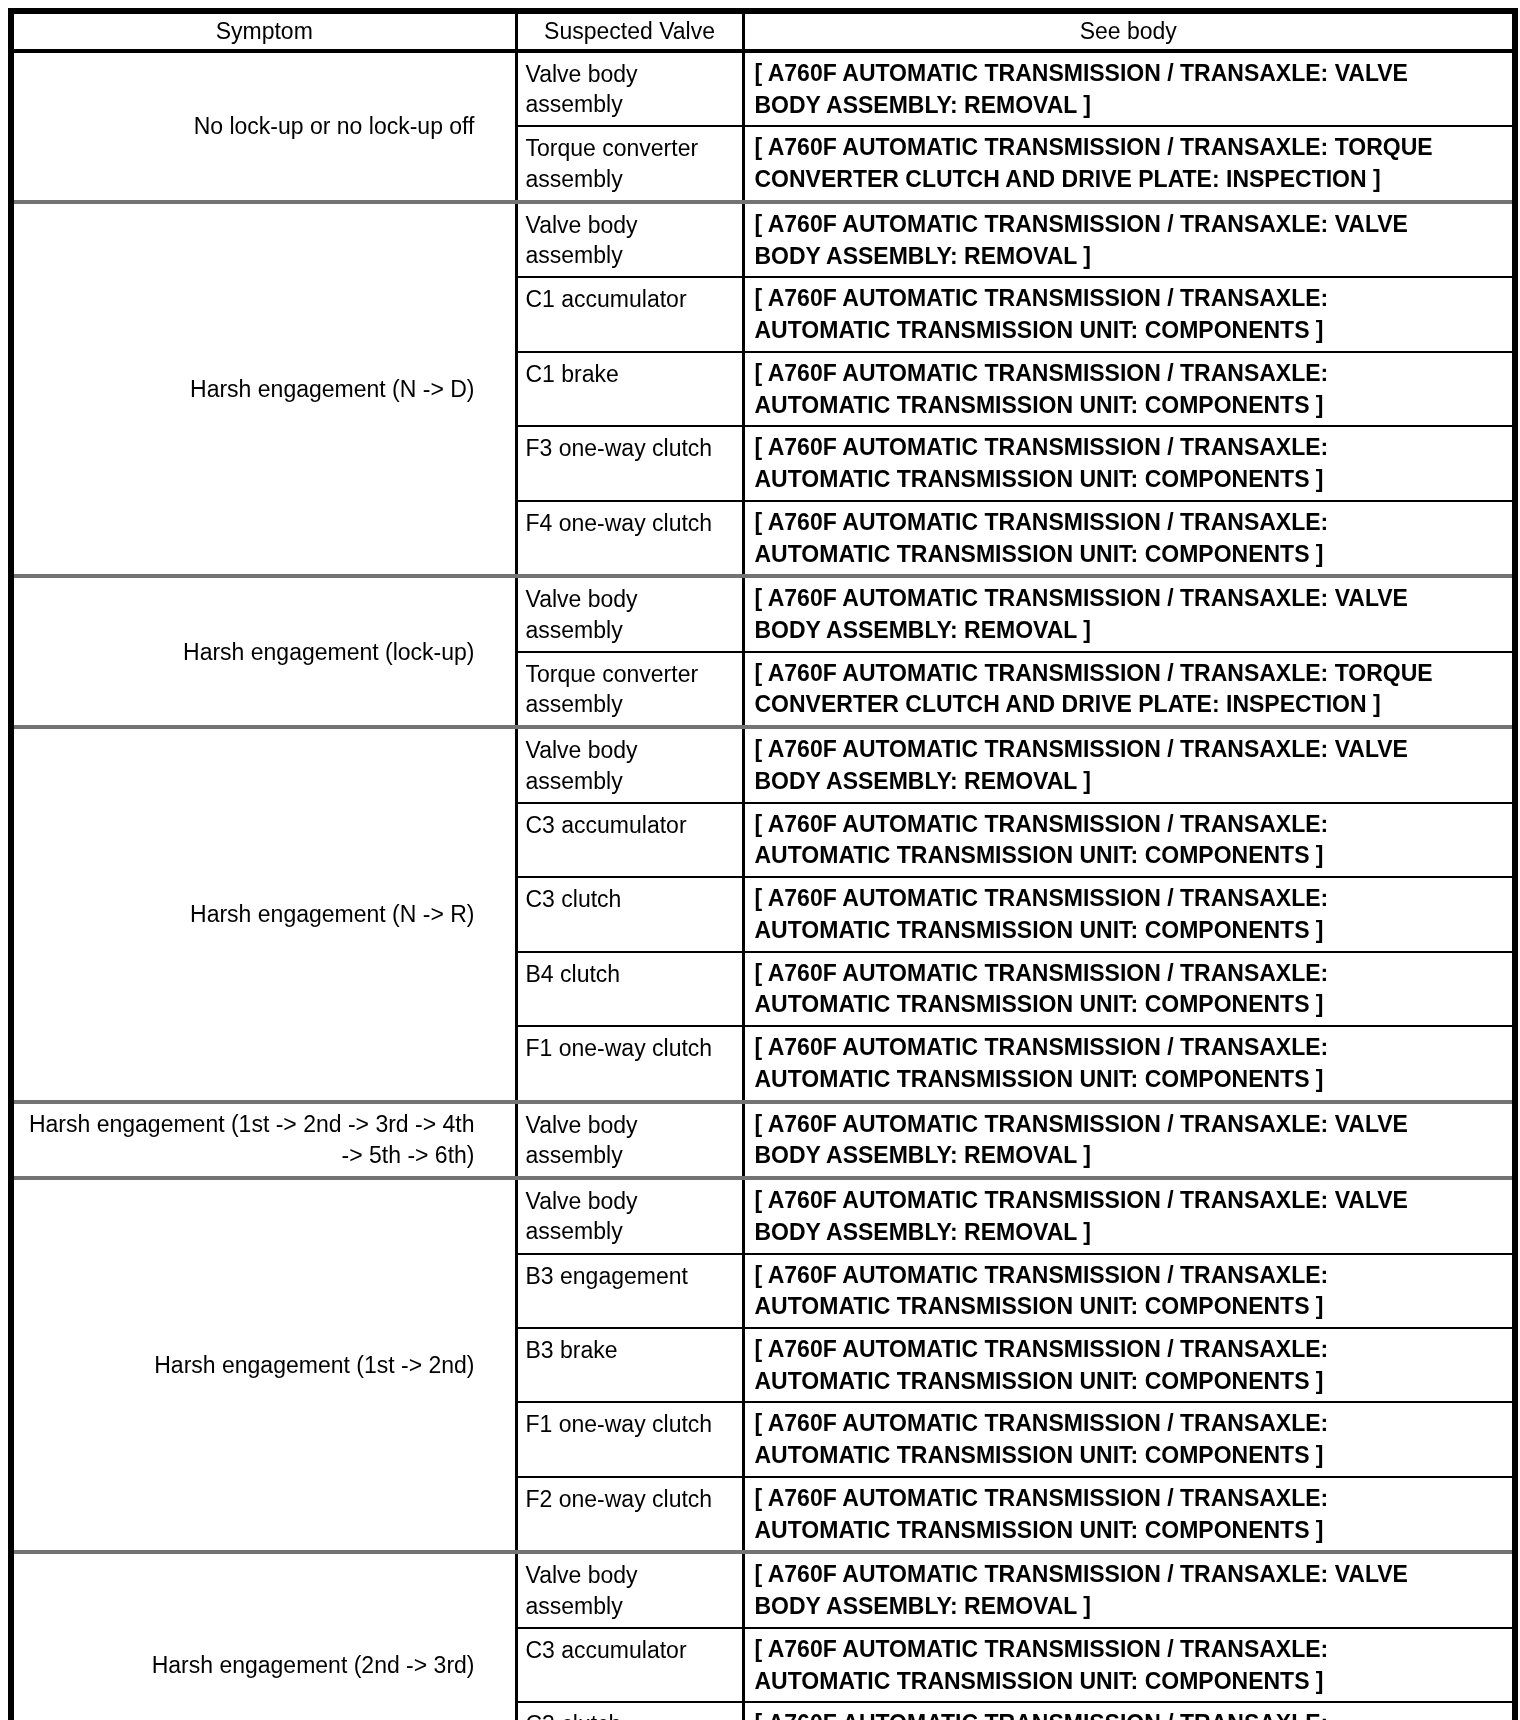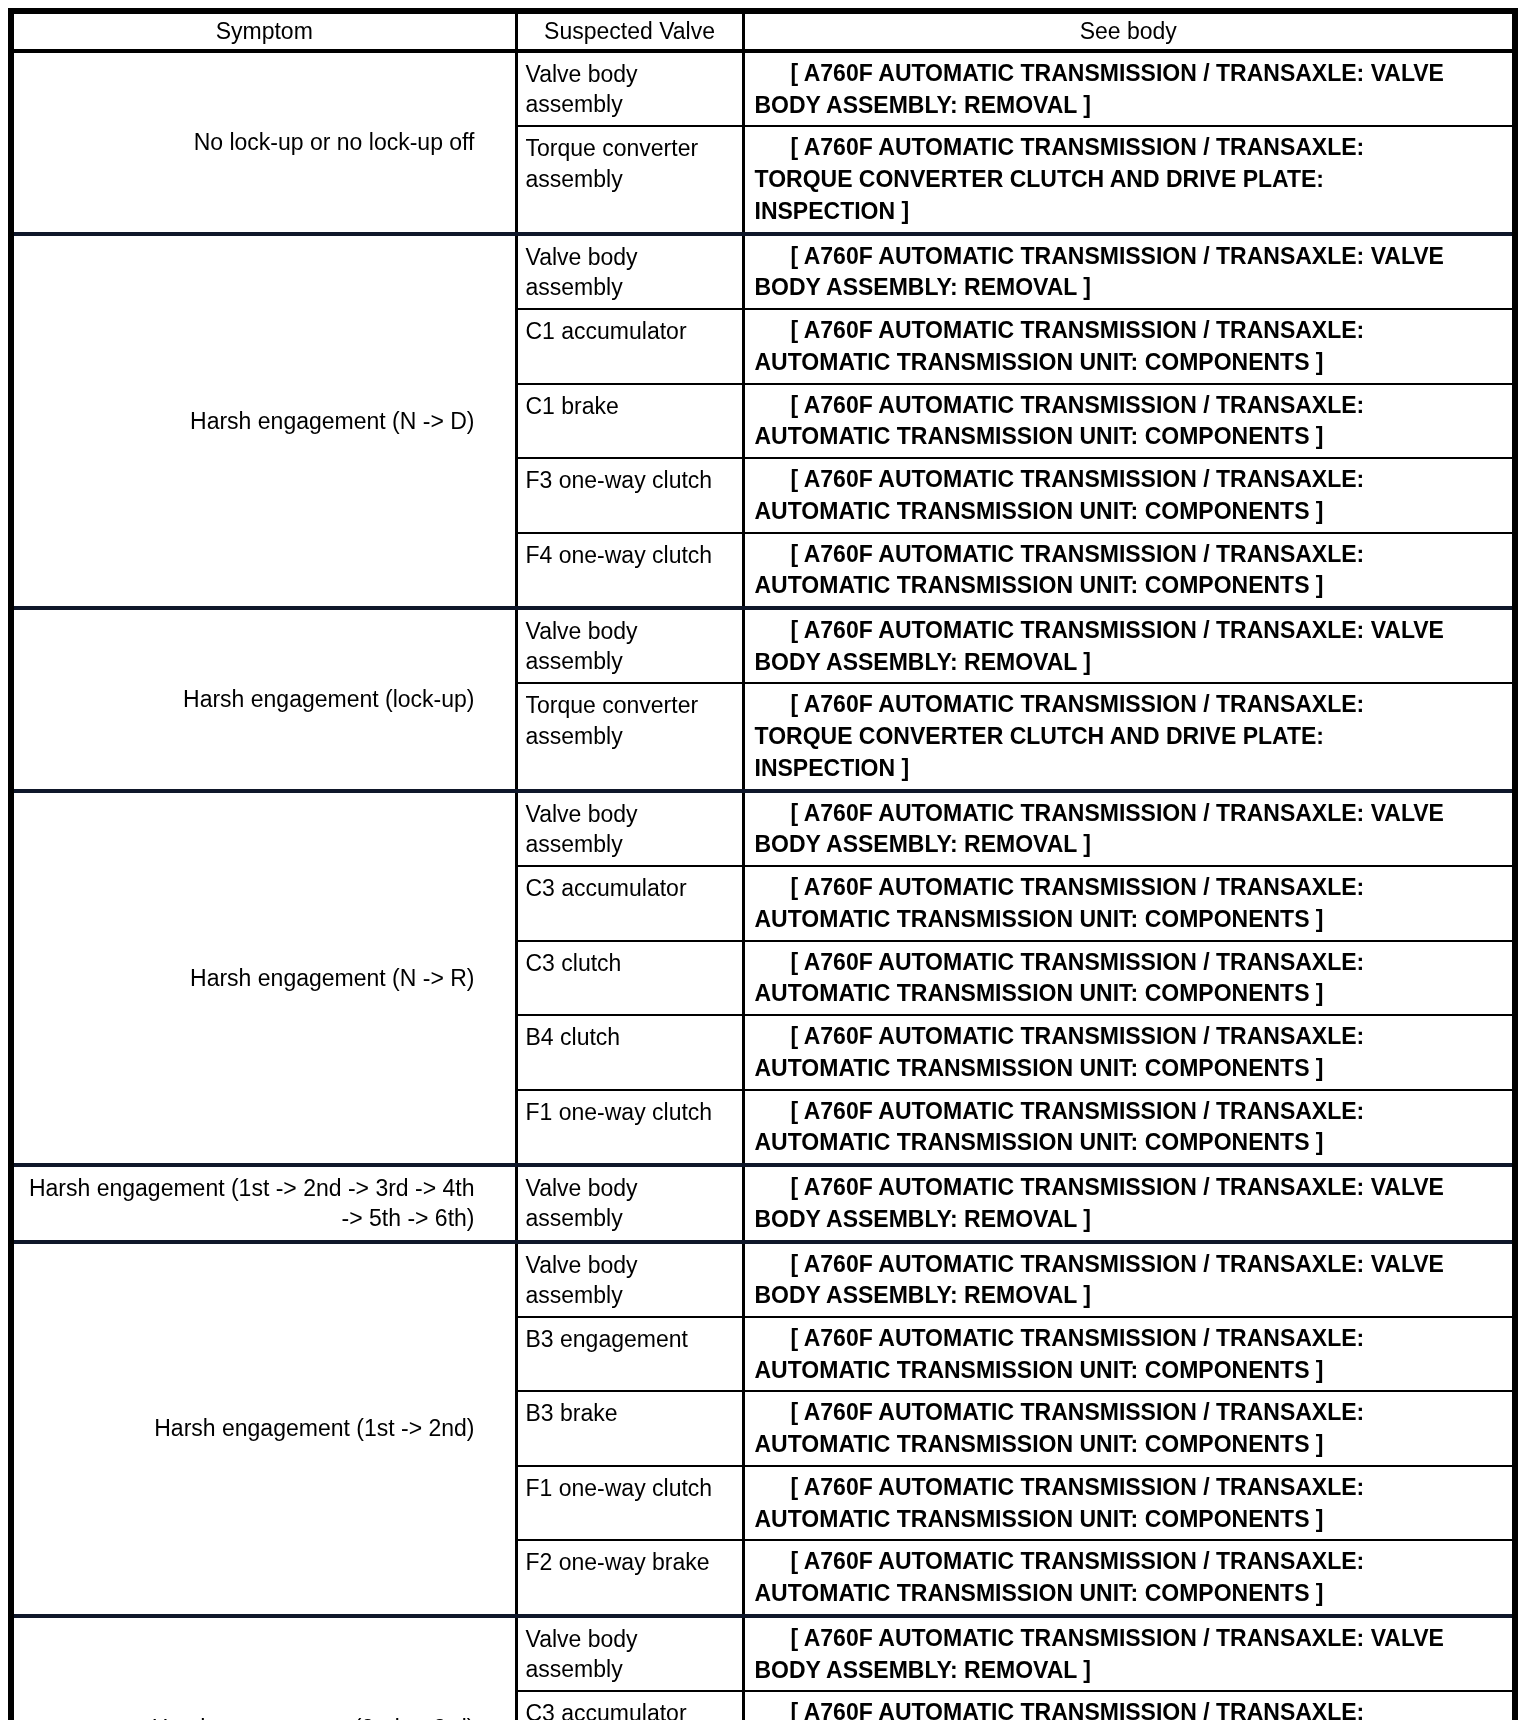--- a/index.html
+++ b/index.html
@@ -47,22 +47,22 @@
     vertical-align: top;
     padding: 6px 8px 4px 8px;
     height: 72px;
   }
   td.page {
     vertical-align: top;
     font-weight: bold;
     line-height: 1.38;
     padding: 5px 56px 4px 10px;
   }
-  tr.group-start td { border-top: 4px solid #0f172a; }
-  .page-link { cursor: pointer; margin-left: 36px; }
+  tr.group-start td { border-top: 4px solid #737373; }
+  .page-link { cursor: pointer; }
 </style>
 </head>
 <body>
 
 <table class="diag">
   <colgroup>
     <col class="c-symptom">
     <col class="c-area">
     <col class="c-page">
   </colgroup>
@@ -151,21 +151,21 @@
       </tr>
       <tr>
         <td class="area">B3 brake</td>
         <td class="page"><span class="page-link">[ A760F AUTOMATIC TRANSMISSION / TRANSAXLE: AUTOMATIC TRANSMISSION UNIT: COMPONENTS ]</span></td>
       </tr>
       <tr>
         <td class="area">F1 one-way clutch</td>
         <td class="page"><span class="page-link">[ A760F AUTOMATIC TRANSMISSION / TRANSAXLE: AUTOMATIC TRANSMISSION UNIT: COMPONENTS ]</span></td>
       </tr>
       <tr>
-        <td class="area">F2 one-way brake</td>
+        <td class="area">F2 one-way clutch</td>
         <td class="page"><span class="page-link">[ A760F AUTOMATIC TRANSMISSION / TRANSAXLE: AUTOMATIC TRANSMISSION UNIT: COMPONENTS ]</span></td>
       </tr>
       <tr class="group-start">
         <td class="symptom" rowspan="3">Harsh engagement (2nd -&gt; 3rd)</td>
         <td class="area">Valve body assembly</td>
         <td class="page"><span class="page-link">[ A760F AUTOMATIC TRANSMISSION / TRANSAXLE: VALVE BODY ASSEMBLY: REMOVAL ]</span></td>
       </tr>
       <tr>
         <td class="area">C3 accumulator</td>
         <td class="page"><span class="page-link">[ A760F AUTOMATIC TRANSMISSION / TRANSAXLE: AUTOMATIC TRANSMISSION UNIT: COMPONENTS ]</span></td>

